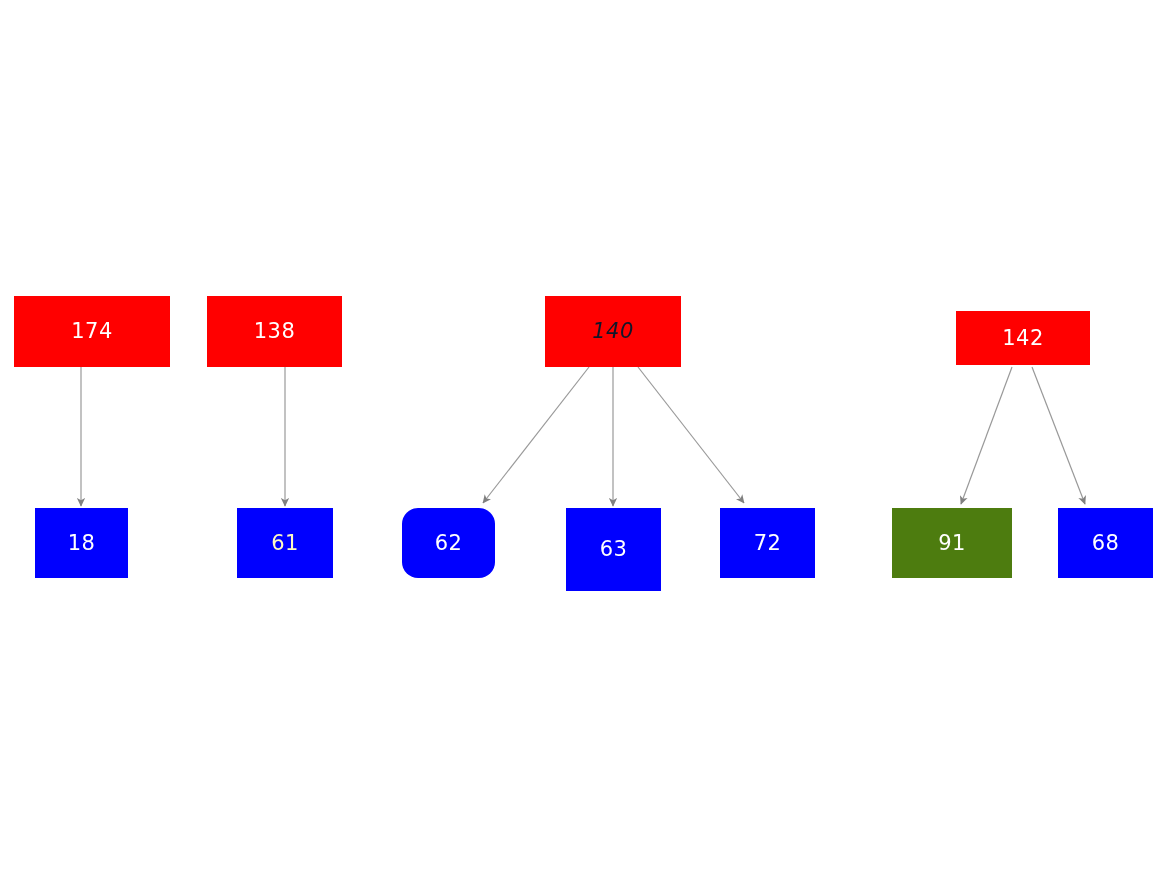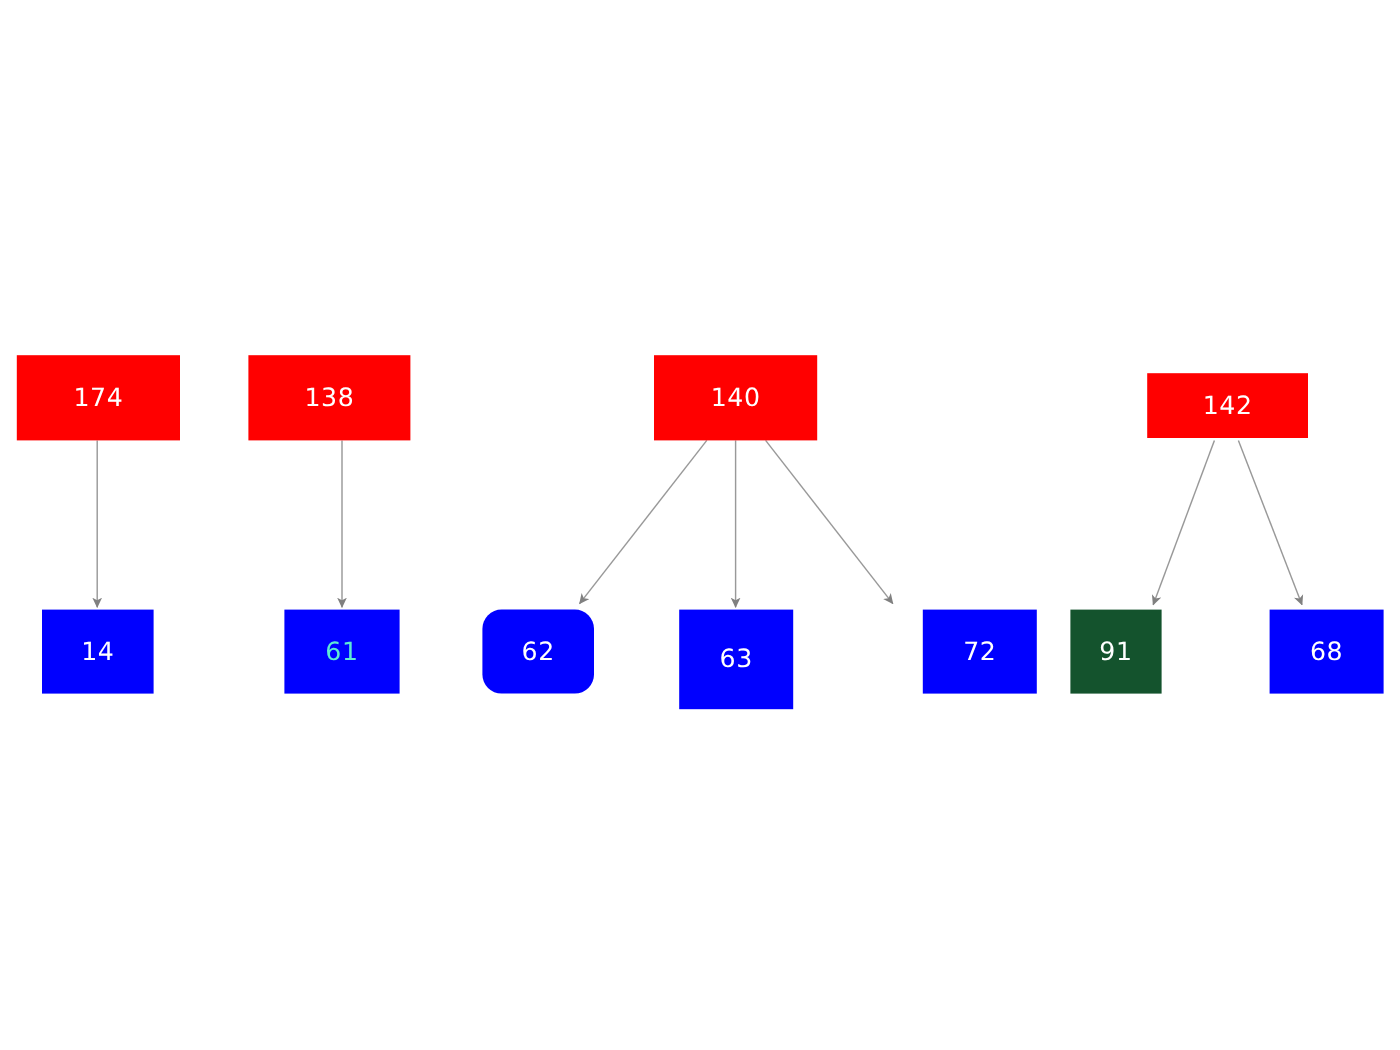--- a/index.html
+++ b/index.html
@@ -63,48 +63,48 @@
         <line x1="285" y1="367" x2="285" y2="506" stroke="#999999" stroke-width="1.2" marker-end="url(#arrowhead)"></line>
         <line x1="589" y1="367" x2="483" y2="503" stroke="#999999" stroke-width="1.2" marker-end="url(#arrowhead)"></line>
         <line x1="613" y1="367" x2="613" y2="506" stroke="#999999" stroke-width="1.2" marker-end="url(#arrowhead)"></line>
         <line x1="638" y1="367" x2="744" y2="503" stroke="#999999" stroke-width="1.2" marker-end="url(#arrowhead)"></line>
         <line x1="1012" y1="367" x2="961" y2="504" stroke="#999999" stroke-width="1.2" marker-end="url(#arrowhead)"></line>
         <line x1="1032" y1="367" x2="1085" y2="504" stroke="#999999" stroke-width="1.2" marker-end="url(#arrowhead)"></line>
       </g>
   </svg>
 
   <div id="nodes">
-      <div class="node node-parent" style="left: 14px; top: 296px; width: 136px; height: 71px; background: rgb(255, 0, 0);">
+      <div class="node node-parent" style="left: 14px; top: 296px; width: 156px; height: 71px; background: rgb(255, 0, 0);">
         <span class="node-label" style="color: rgb(255, 255, 255);">174</span>
       </div>
       <div class="node node-parent" style="left: 207px; top: 296px; width: 135px; height: 71px; background: rgb(255, 0, 0);">
         <span class="node-label" style="color: rgb(255, 255, 255);">138</span>
       </div>
       <div class="node node-parent" style="left: 545px; top: 296px; width: 136px; height: 71px; background: rgb(255, 0, 0);">
-        <span class="node-label" style="color: #ffffff;">140</span>
+        <span class="node-label" style="color: #0f172a; font-style: italic;">140</span>
       </div>
       <div class="node node-parent" style="left: 956px; top: 311px; width: 134px; height: 54px; background: rgb(255, 0, 0);">
         <span class="node-label" style="color: rgb(255, 255, 255);">142</span>
       </div>
       <div class="node node-child" style="left: 35px; top: 508px; width: 93px; height: 70px; background: rgb(0, 0, 255);">
-        <span class="node-label" style="color: rgb(255, 255, 255);">14</span>
+        <span class="node-label" style="color: rgb(255, 255, 255);">18</span>
       </div>
       <div class="node node-child" style="left: 237px; top: 508px; width: 96px; height: 70px; background: rgb(0, 0, 255);">
-        <span class="node-label" style="color: #5eead4;">61</span>
+        <span class="node-label" style="color: #fef9c3;">61</span>
       </div>
       <div class="node node-child" style="left: 402px; top: 508px; width: 93px; height: 70px; background: rgb(0, 0, 255); border-radius: 16px;">
         <span class="node-label" style="color: rgb(255, 255, 255);">62</span>
       </div>
       <div class="node node-child" style="left: 566px; top: 508px; width: 95px; height: 83px; background: rgb(0, 0, 255);">
         <span class="node-label" style="color: rgb(255, 255, 255);">63</span>
       </div>
-      <div class="node node-child" style="left: 769px; top: 508px; width: 95px; height: 70px; background: rgb(0, 0, 255);">
+      <div class="node node-child" style="left: 720px; top: 508px; width: 95px; height: 70px; background: rgb(0, 0, 255);">
         <span class="node-label" style="color: rgb(255, 255, 255);">72</span>
       </div>
-      <div class="node node-child" style="left: 892px; top: 508px; width: 76px; height: 70px; background: #14532d;">
+      <div class="node node-child" style="left: 892px; top: 508px; width: 120px; height: 70px; background: #4d7c0f;">
         <span class="node-label" style="color: rgb(255, 255, 255);">91</span>
       </div>
       <div class="node node-child" style="left: 1058px; top: 508px; width: 95px; height: 70px; background: rgb(0, 0, 255);">
         <span class="node-label" style="color: rgb(255, 255, 255);">68</span>
       </div>
     </div>
 
 </div>
 
 </body></html>

